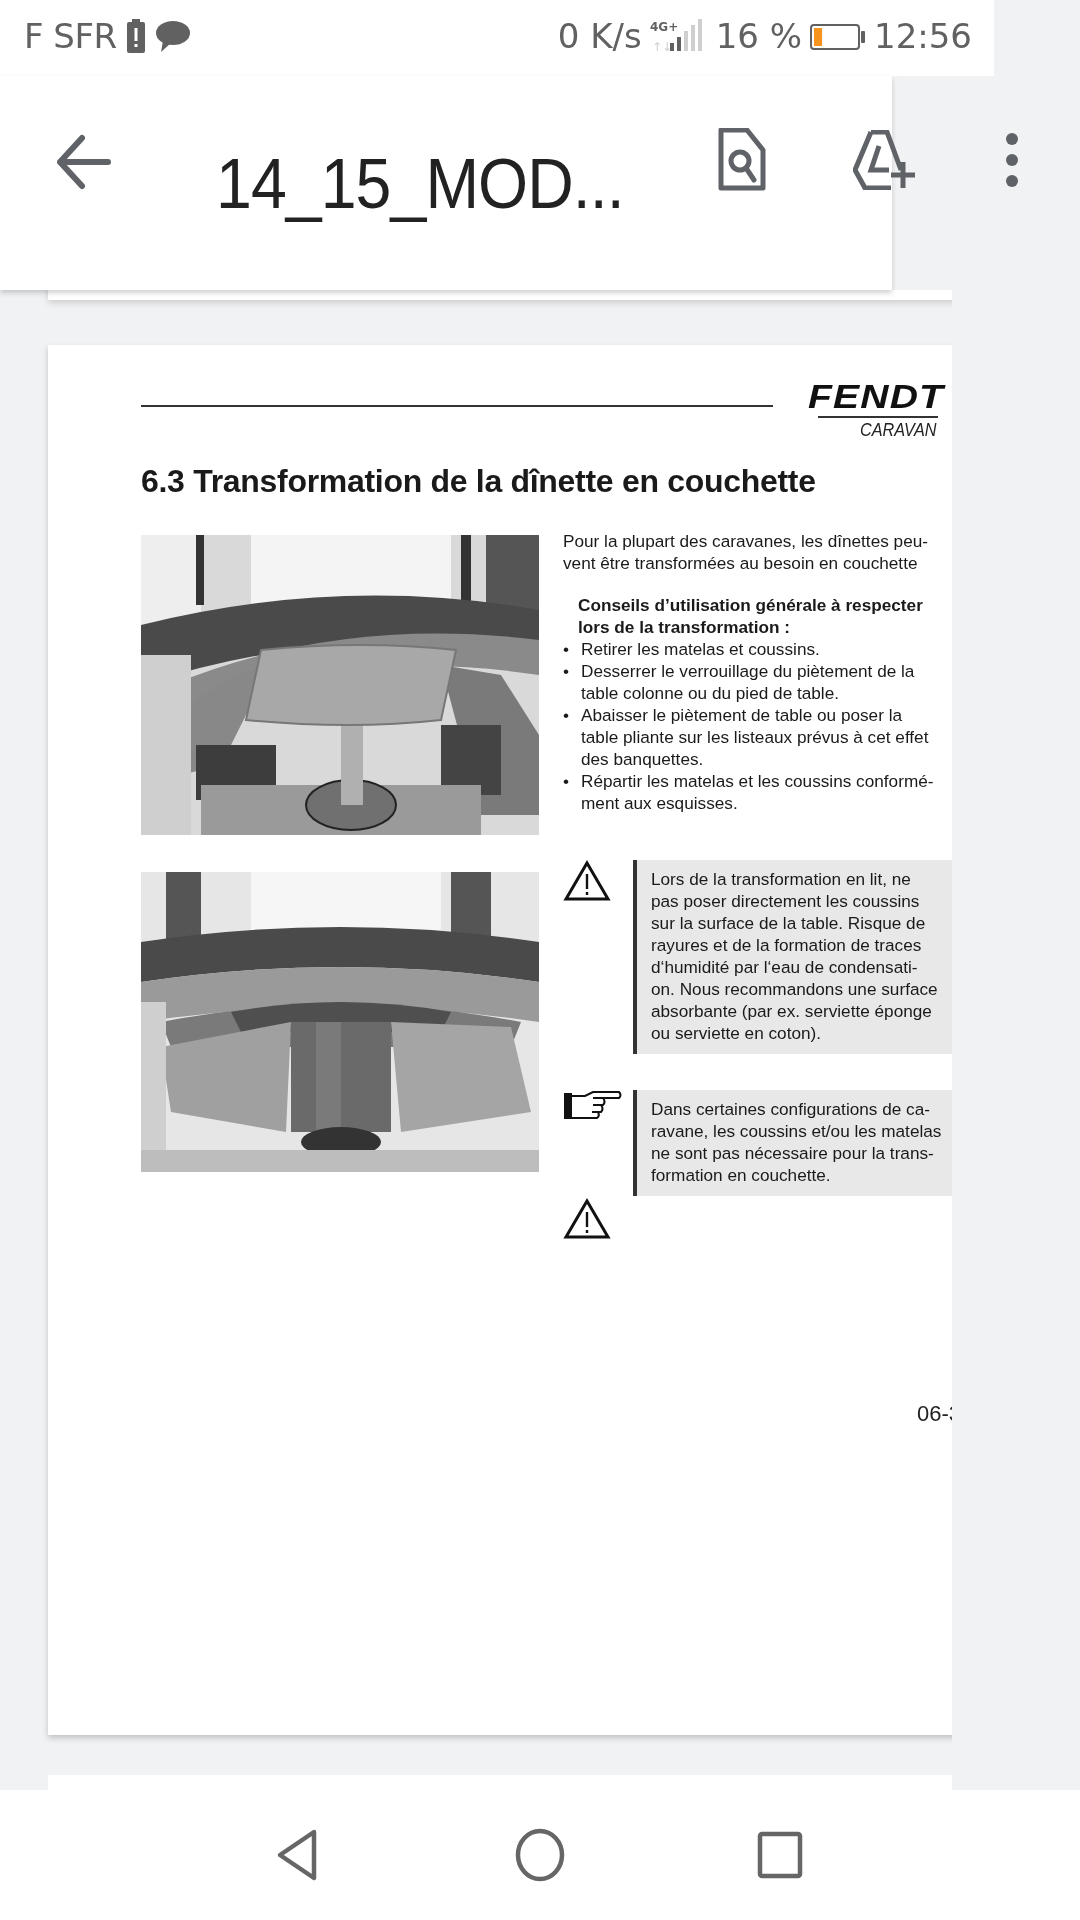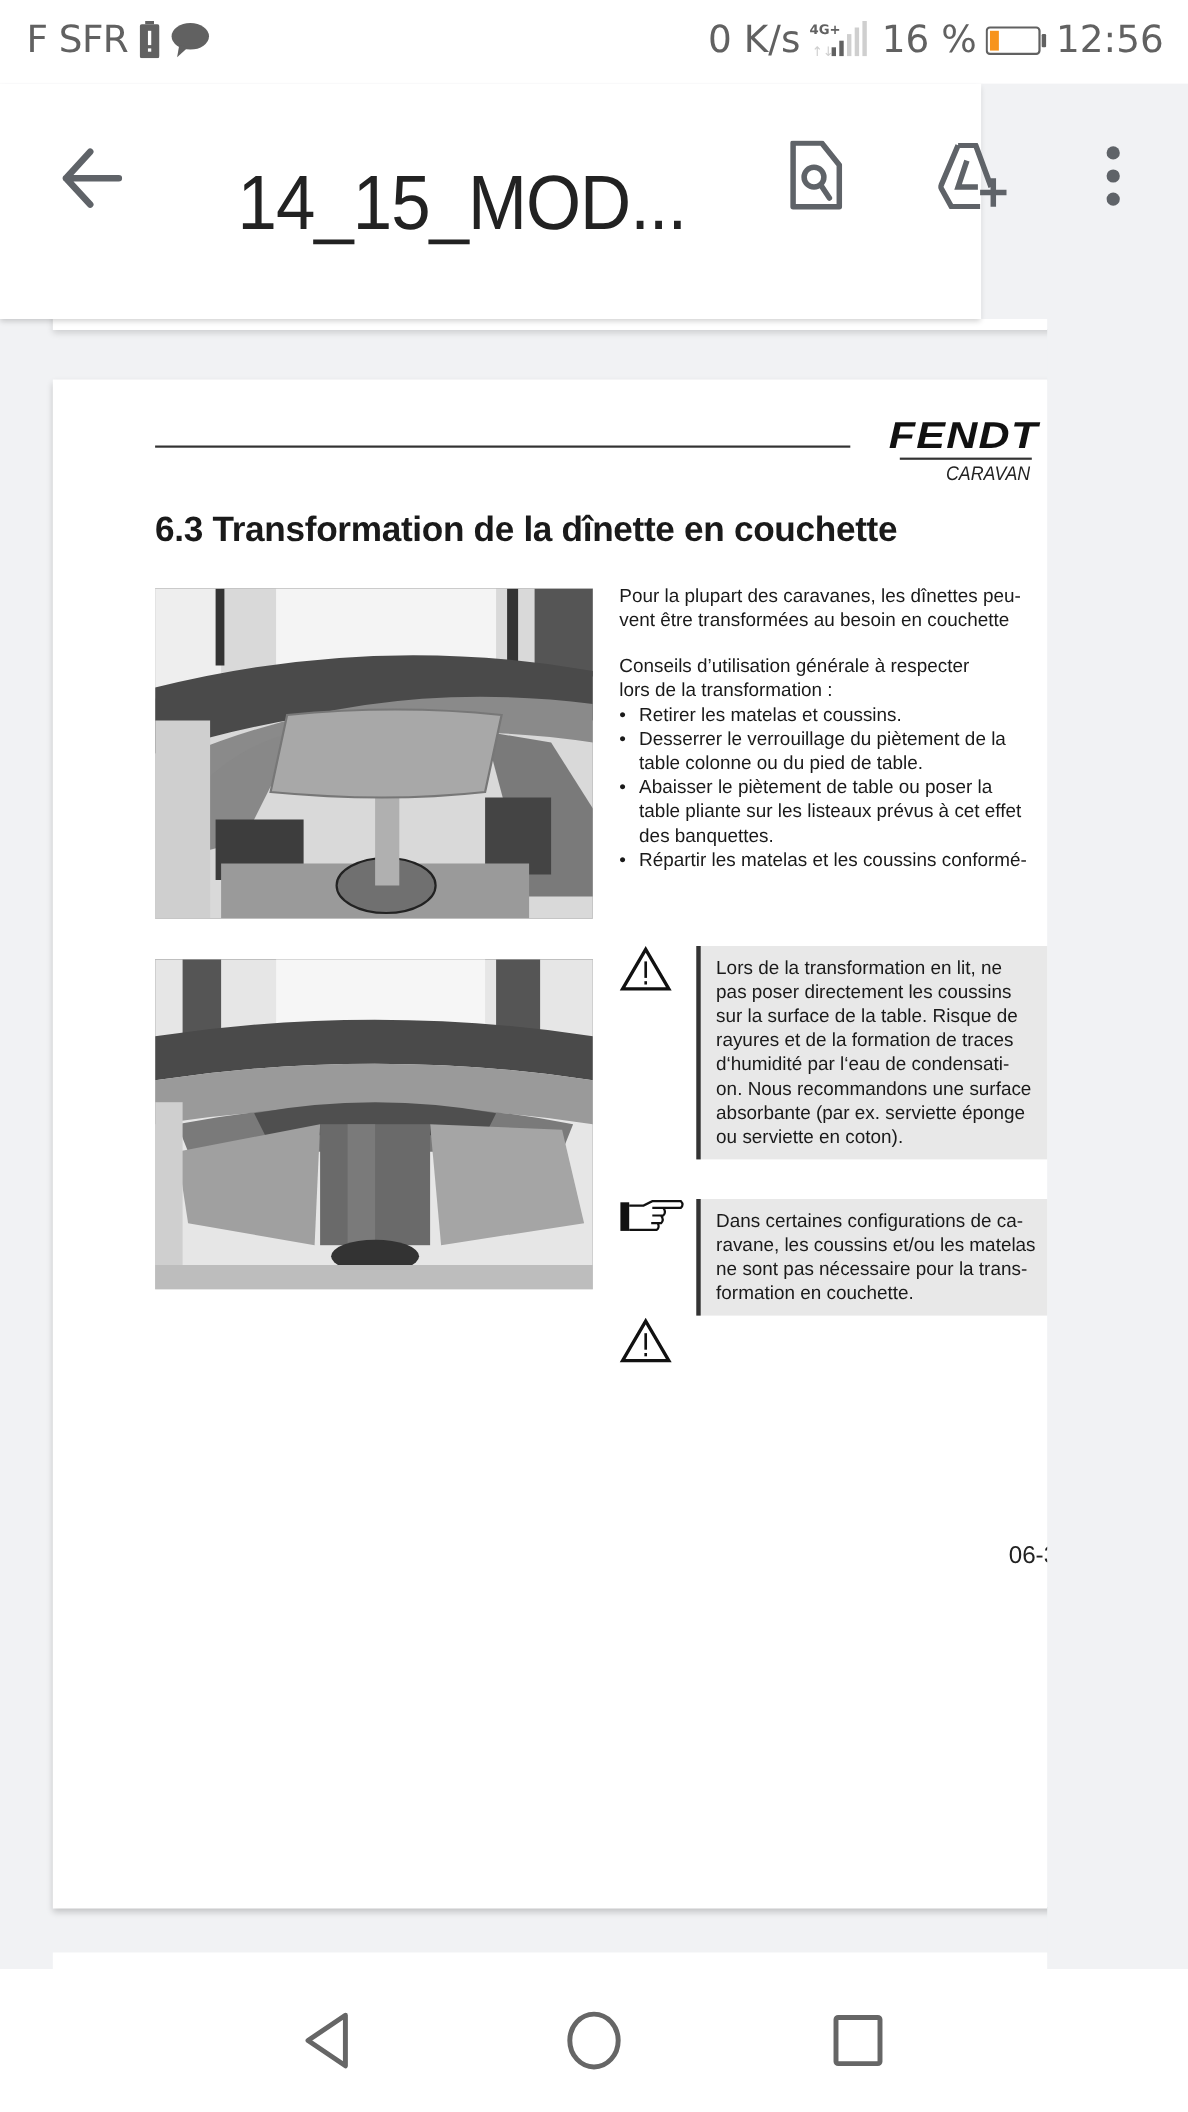--- a/index.html
+++ b/index.html
@@ -1,17 +1,17 @@
 <!DOCTYPE html>
 <html><head>
 <meta charset="utf-8">
 <style>
   * { box-sizing: border-box; margin: 0; padding: 0; }
   html, body { width: 1080px; height: 1920px; overflow: hidden; background: #f1f2f4; font-family: "Liberation Sans", sans-serif; }
-  .statusbar { position: absolute; left: 0; top: 0; width: 1080px; height: 76px; background: #ffffff; color: #616161; font-family: "DejaVu Sans", sans-serif; }
+  .statusbar { position: absolute; left: 0; top: 0; width: 994px; height: 76px; background: #ffffff; color: #616161; font-family: "DejaVu Sans", sans-serif; }
   .sb-left { position: absolute; left: 24px; top: 16px; font-size: 34px; display: flex; align-items: center; gap: 10px; letter-spacing: -0.5px; }
   .sb-right { position: absolute; right: 22px; top: 16px; font-size: 34px; display: flex; align-items: center; gap: 8px; }
   .appbar { position: absolute; left: 0; top: 76px; width: 892px; height: 214px; background: #ffffff; box-shadow: 0 3px 5px rgba(0,0,0,0.18); z-index: 2; }
   .back-btn { position: absolute; left: 52px; top: 54px; width: 64px; height: 64px; }
   .title { position: absolute; left: 216px; top: 68px; font-size: 70px; color: #222; letter-spacing: -1px; font-family: "Liberation Sans", sans-serif; transform: scaleX(0.92); transform-origin: left; }
   .icon-btn { position: absolute; top: 44px; width: 80px; height: 80px; display: flex; align-items: center; justify-content: center; }
   .viewer { position: absolute; left: 0; top: 290px; width: 952px; height: 1500px; background: #f1f2f4; overflow: hidden; }
   .prev-page { position: absolute; left: 48px; top: -10px; width: 984px; height: 20px; background: #fff; box-shadow: 0 3px 6px rgba(0,0,0,0.15); }
   .page { position: absolute; left: 48px; top: 55px; width: 984px; height: 1390px; background: #fff; box-shadow: 0 3px 6px rgba(0,0,0,0.2); }
   .next-page { position: absolute; left: 48px; top: 1485px; width: 984px; height: 40px; background: #fff; }
@@ -19,21 +19,21 @@
   .logo { position: absolute; left: 760px; top: 32px; width: 140px; }
   .logo .fendt { font-family: "Liberation Sans", sans-serif; font-weight: 900; font-style: italic; font-size: 34px; letter-spacing: 1px; color: #111; transform: scaleX(1.15); transform-origin: left; }
   .logo .rule { height: 2px; background: #333; margin: 0 0 2px 10px; width: 120px; }
   .logo .caravan { font-family: "Liberation Sans", sans-serif; font-style: italic; font-size: 18px; color: #222; margin-left: 52px; transform: scaleX(0.9); transform-origin: left; }
   .heading { position: absolute; left: 93px; top: 118px; font-size: 32px; font-weight: bold; color: #1a1a1a; letter-spacing: -0.3px; }
   .photo { position: absolute; left: 93px; width: 398px; background: #888; overflow: hidden; }
   .photo1 { top: 190px; height: 300px; }
   .photo2 { top: 527px; height: 300px; }
   .col { position: absolute; left: 515px; width: 400px; font-size: 17.2px; line-height: 22px; color: #1a1a1a; }
   .intro { top: 185px; }
-  .bold { font-weight: normal; margin-top: 20px; }
+  .bold { font-weight: bold; margin-top: 20px; margin-left: 15px; }
   .bullets { list-style: none; }
   .bullets li { position: relative; padding-left: 18px; }
   .bullets li::before { content: "•"; position: absolute; left: 0; }
   .note { position: absolute; left: 515px; width: 400px; display: flex; }
   .note .ico { width: 70px; flex: none; }
   .note .box { flex: 1; background: #e8e8e8; border-left: 4px solid #333; padding: 8px 10px 10px 14px; font-size: 17.2px; line-height: 22px; color: #1a1a1a; }
   .note1 { top: 515px; }
   .note2 { top: 745px; justify-content: flex-end; }
   .note3 { top: 853px; }
   .pagenum { position: absolute; left: 869px; top: 1056px; font-size: 22px; color: #222; }
@@ -180,20 +180,21 @@
             <div>Desserrer le verrouillage du piètement de la</div>
             <div>table colonne ou du pied de table.</div>
           </li>
         <li>
             <div>Abaisser le piètement de table ou poser la</div>
             <div>table pliante sur les listeaux prévus à cet effet</div>
             <div>des banquettes.</div>
           </li>
         <li>
             <div>Répartir les matelas et les coussins conformé-</div>
+            <div>ment aux esquisses.</div>
           </li>
       </ul>
     </div>
 
     <div class="note note1">
       <div class="ico"><svg width="48" height="42" viewBox="0 0 48 42">
             <path d="M24 3 L45 39 H3 Z" fill="none" stroke="#111" stroke-width="3" stroke-linejoin="miter"></path>
             <rect x="22.8" y="14" width="2.4" height="15" fill="#111"></rect>
             <rect x="22.8" y="32" width="2.4" height="3" fill="#111"></rect>
           </svg></div>

